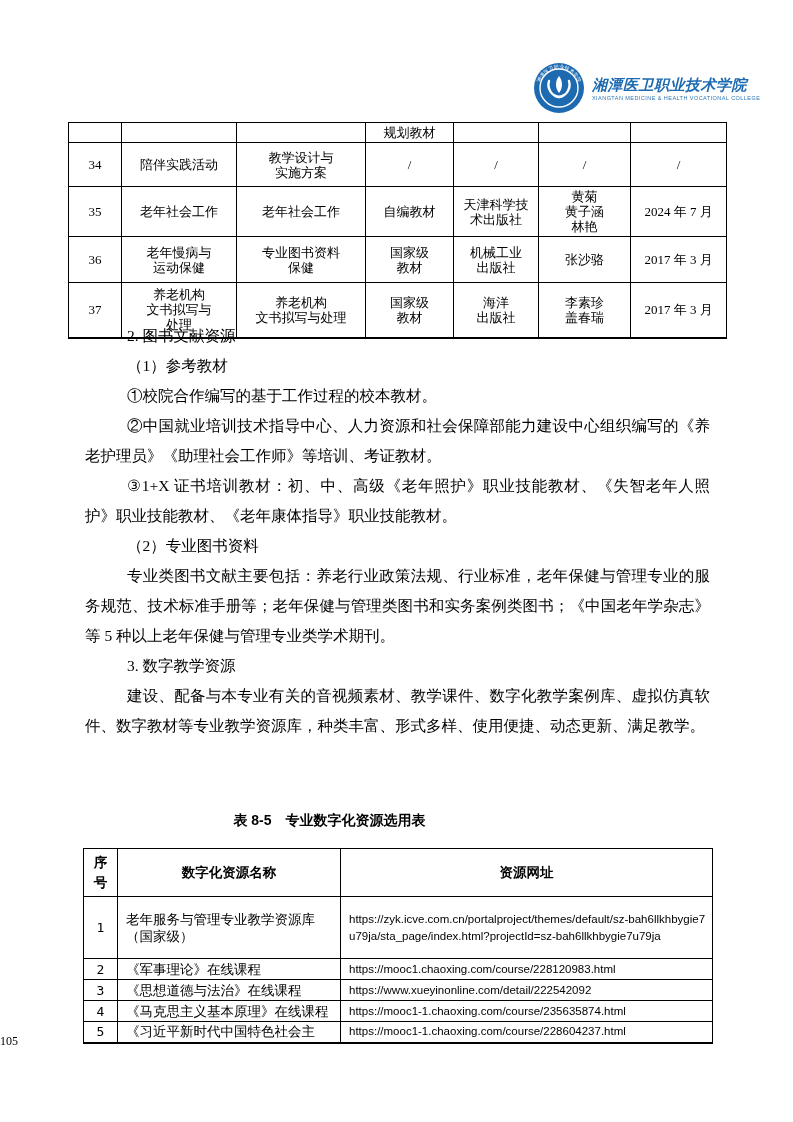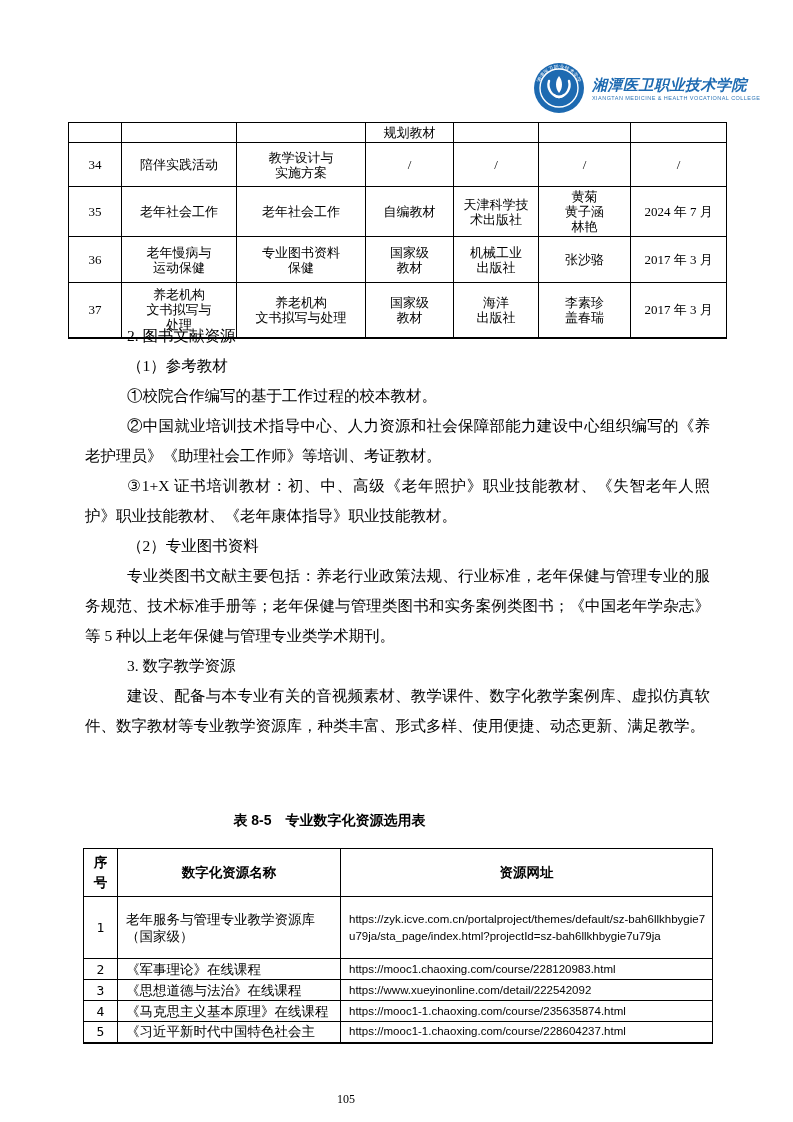--- a/index.html
+++ b/index.html
@@ -114,23 +114,23 @@
     font-family: Liberation Sans, sans-serif;
     font-size: 11.5px;
     line-height: 17px;
     padding: 1px 2px 1px 8px;
     word-break: break-all;
   }
 
   
   .footer {
     position: absolute;
-    top: 1092px; left: 0;
+    top: 1034px; left: 0;
     width: 692px;
-    text-align: center;
+    text-align: left;
     font-size: 12px;
   }
 </style>
 </head>
 <body>
 
 <div class="page">
 
   <div class="logo-row">
     <svg class="logo-emblem" viewBox="-26 -26 52 52">

